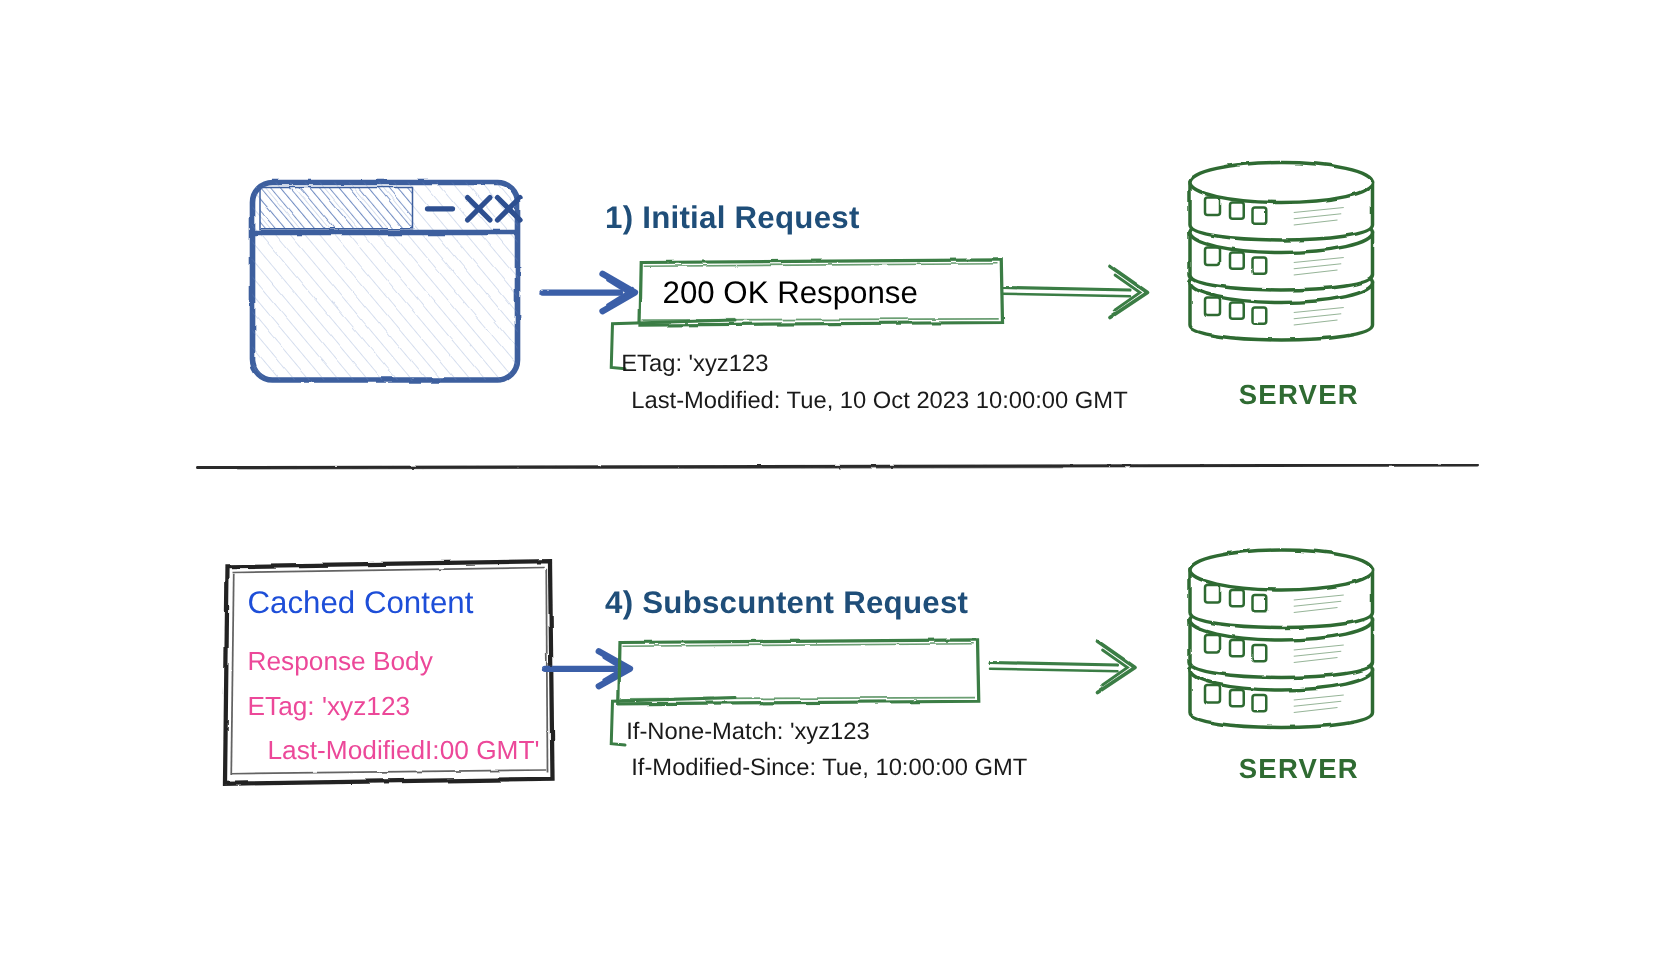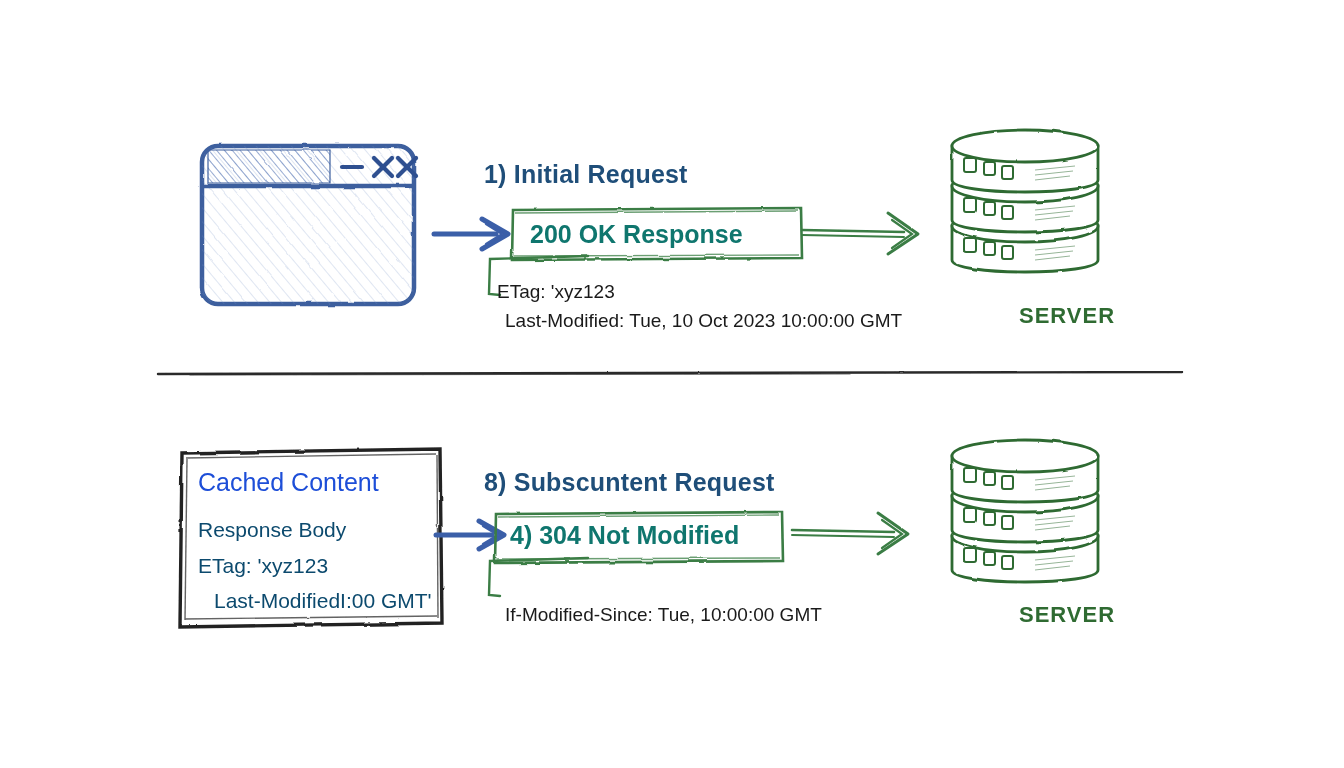--- a/index.html
+++ b/index.html
@@ -21,53 +21,52 @@
   .step-heading {
     color: #1f4e79;
     font-weight: bold;
     font-size: 25px;
     letter-spacing: 0.2px;
     white-space: nowrap;
   }
 
   
   .status-box-text {
-    color: #0f766e;
-    font-weight: bold;
+    color: #000000;
+    font-weight: normal;
     font-size: 25px;
     white-space: nowrap;
   }
 
   
   .detail-line {
     color: #1a1a1a;
     font-size: 19px;
     white-space: nowrap;
   }
 
   
   .cache-title {
     color: #1d4ed8;
     font-size: 25px;
     white-space: nowrap;
   }
   .cache-line {
-    color: #0c4a6e;
+    color: #ec4899;
     font-size: 21px;
     white-space: nowrap;
   }
 
   
   .server-label {
     color: #2f6b32;
     font-weight: bold;
     font-size: 22px;
     letter-spacing: 1px;
     white-space: nowrap;
-    margin-left: 28px;
   }
 
   svg { display: block; overflow: visible; }
 </style>
 </head>
 <body>
 
 <div id="canvas">
 
   <svg class="abs" style="left:0;top:0;width:0;height:0" aria-hidden="true">
@@ -208,37 +207,37 @@
   <div class="abs cache-line" style="left:198px;top:589px;margin-left:16px;">Last-ModifiedI:00 GMT'</div>
 
   <svg class="abs" style="left:432px;top:513px;width:90px;height:45px">
     <g filter="url(#rough2)" stroke="#3b5ea8" fill="none" stroke-linecap="round">
       <line x1="4" y1="22" x2="60" y2="22" stroke-width="5"></line>
       <path d="M47 8 L72 22 L47 36" stroke-width="5" stroke-linejoin="round"></path>
       <path d="M51 13 L66 22 L51 31" stroke-width="2.2"></path>
     </g>
   </svg>
 
-  <div class="abs step-heading" style="left:484px;top:468px;">8) Subscuntent Request</div>
+  <div class="abs step-heading" style="left:484px;top:468px;">4) Subscuntent Request</div>
 
   <svg class="abs" style="left:488px;top:508px;width:302px;height:60px">
     <g filter="url(#rough)" fill="none" stroke="#3a7d44" stroke-width="2.6">
       <path d="M8 6 L294 4 L295 53 L7 55 Z"></path>
       <path d="M10 9 L291 7" stroke-width="1.4" opacity="0.75"></path>
       <path d="M9 51 L292 50" stroke-width="1.4" opacity="0.75"></path>
     </g>
   </svg>
-  <div class="abs status-box-text" style="left:510px;top:521px;">4) 304 Not Modified</div>
 
   <svg class="abs" style="left:476px;top:553px;width:120px;height:56px">
     <g filter="url(#rough2)" fill="none" stroke="#3a7d44" stroke-width="2.4" stroke-linecap="round">
       <path d="M112 5 L14 8 L13 42 L24 43"></path>
     </g>
   </svg>
 
+  <div class="abs detail-line" style="left:501px;top:575px;">If-None-Match: 'xyz123</div>
   <div class="abs detail-line" style="left:505px;top:604px;text-align:center;">If-Modified-Since: Tue, 10:00:00 GMT</div>
 
   <svg class="abs" style="left:790px;top:508px;width:130px;height:52px">
     <g filter="url(#rough2)" fill="none" stroke="#3a7d44" stroke-linecap="round">
       <line x1="2" y1="22" x2="104" y2="24" stroke-width="2.6"></line>
       <line x1="2" y1="27" x2="104" y2="29" stroke-width="2.0"></line>
       <path d="M88 5 L118 26 L88 46" stroke-width="3.0" stroke-linejoin="round"></path>
       <path d="M92 12 L112 26 L92 40" stroke-width="2.2"></path>
     </g>
   </svg>

